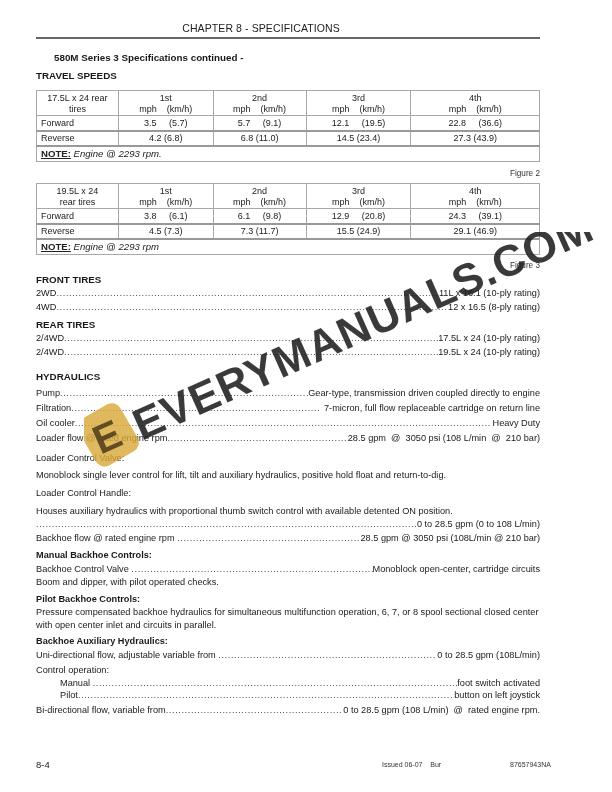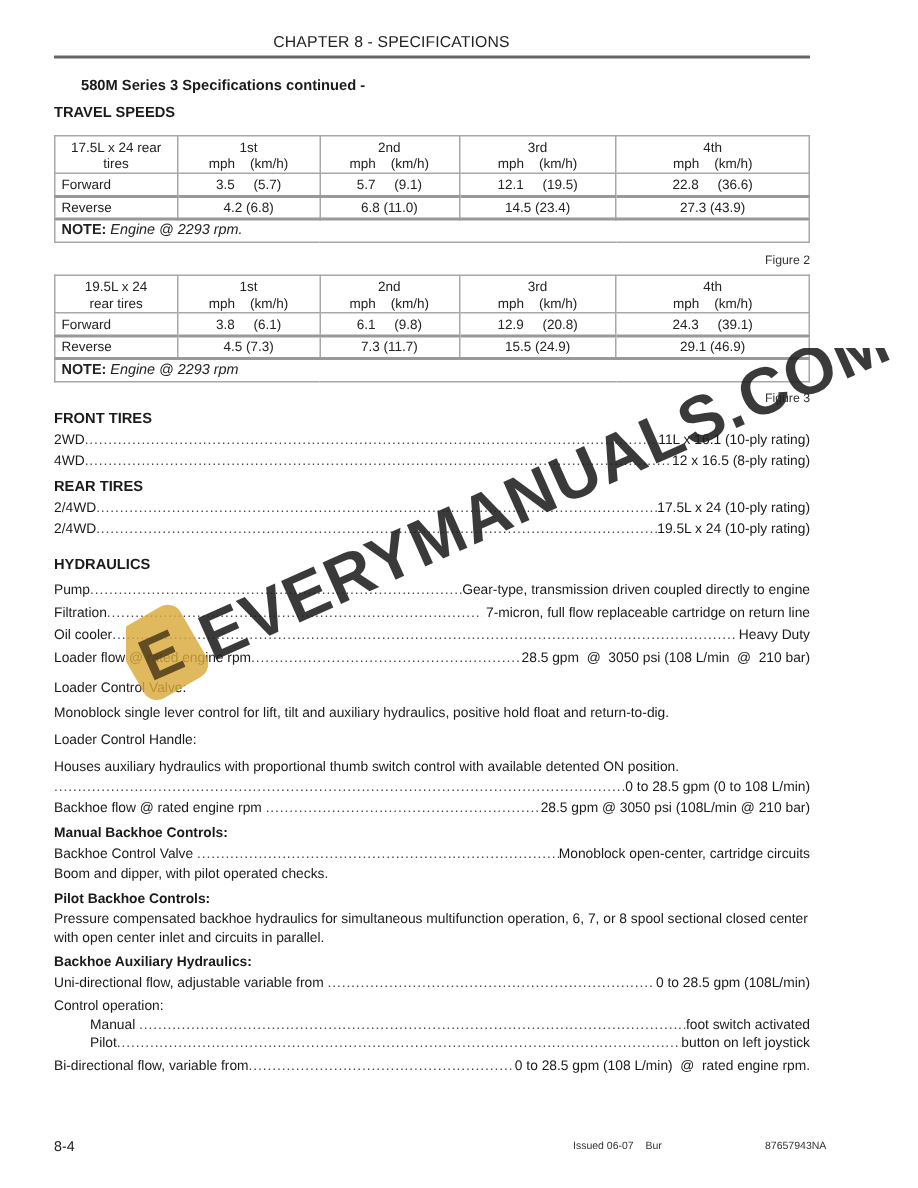--- a/index.html
+++ b/index.html
@@ -14,21 +14,21 @@
 
   table.speeds { position: absolute; left: 36px; width: 504px; border-collapse: collapse; font-size: 9px; color: #222; }
   table.speeds td { border: 1px solid #a8a8a8; padding: 0 4px; line-height: 10.5px; }
   table.speeds td.lbl { text-align: left; }
   table.speeds td.c { text-align: center; }
   table.speeds tr.hdr td.lbl { text-align: center; }
   table.speeds tr.hdr td { padding-top: 2px; padding-bottom: 1px; }
   table.speeds tr.row td { height: 15px; }
   table.speeds tr.row.rev td { border-top: 2px solid #999; }
   table.speeds tr.note td { height: 16px; border-top: 2px solid #999; font-size: 9.6px; }
-  .note-bold { font-weight: bold; font-style: normal; }
+  .note-bold { font-weight: bold; font-style: normal; text-decoration: underline; }
   .note-it { font-style: italic; margin-top: 44px; }
 
   .figure-label { position: absolute; right: 72px; font-size: 8.2px; color: #333; }
 
   .dotline { position: absolute; left: 36px; width: 504px; display: flex; align-items: baseline; font-size: 9.2px; white-space: nowrap; overflow: hidden; height: 12px; }
   .dotline .k { flex: 0 0 auto; }
   .dotline .d { flex: 1 1 auto; overflow: hidden; color: #444; letter-spacing: 0.6px; }
   .dotline .d::before { content: "................................................................................................................................................................................................................................................................................................"; }
   .dotline .v { flex: 0 0 auto; }
   .dotline.indent { left: 60px; width: 480px; }

